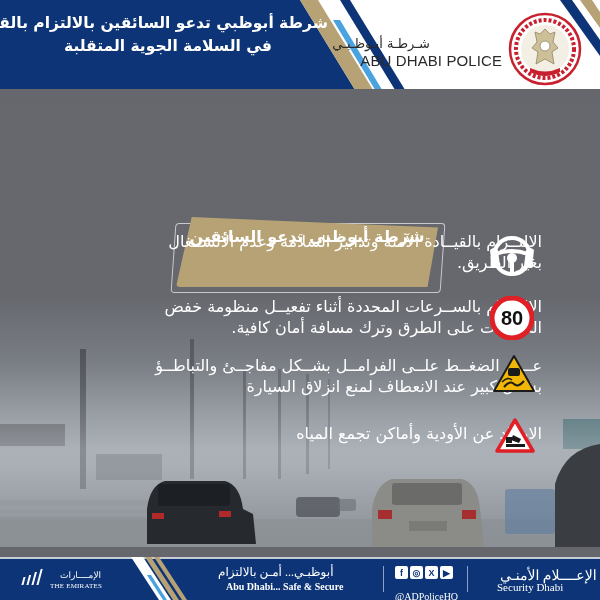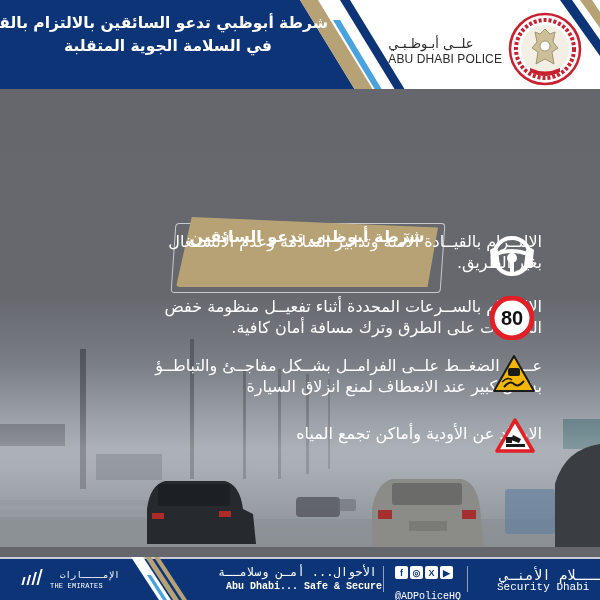--- a/index.html
+++ b/index.html
@@ -9,21 +9,21 @@
     
     .header { position: absolute; left: 0; top: 0; width: 600px; height: 98px; background: #ffffff; overflow: hidden; }
     .header-blue { position: absolute; left: 0; top: 0; width: 600px; height: 98px; background: #0d3476;
       clip-path: polygon(0 0, 300px 0, 360px 98px, 0 98px); }
     .header-stripes { position: absolute; left: 0; top: 0; width: 600px; height: 98px; }
     .header-title { position: absolute; left: 8px; top: 12px; width: 320px; color: #ffffff; text-align: center;
       direction: rtl; font-weight: bold; font-size: 15.5px; line-height: 23px; }
     .header-title div { white-space: nowrap; }
     .brand { position: absolute; right: 98px; top: 36px; text-align: left; }
     .brand-ar { direction: rtl; color: #2a2a2a; font-size: 13px; line-height: 16px; text-align: left; }
-    .brand-en { color: #2a2a2a; font-size: 12px; font-family: "Liberation Sans", sans-serif; letter-spacing: 0.1px; }
+    .brand-en { color: #2a2a2a; font-size: 15px; font-family: "Liberation Sans", sans-serif; letter-spacing: 0.1px; margin-left: 28px; }
     .emblem { position: absolute; right: 18px; top: 12px; width: 74px; height: 74px; }
     .header-bottom-line { position: absolute; left: 0; top: 96px; width: 600px; height: 3px; background: #d8dbe4; }
 
     
     .main { position: absolute; left: 0; top: 89px; width: 600px; height: 458px; overflow: hidden;
       background: linear-gradient(180deg, #65676d 0%, #66686e 45%, #7a7e85 60%, #9aa0a8 72%, #a7adb4 82%, #7f858c 100%); padding-left: 8px; }
     .scene { position: absolute; left: 0; top: 0; width: 600px; height: 458px; }
 
     
     .card-wrap { position: absolute; left: 168px; top: 122px; width: 285px; height: 85px; }
@@ -36,21 +36,21 @@
 
     
     .rules { position: absolute; left: 0; top: 228px; width: 600px; }
     .rule { position: absolute; right: 58px; direction: rtl; color: #ffffff; font-size: 16px; line-height: 21px; text-align: right; }
     .rule div { white-space: nowrap; }
     .icon { position: absolute; width: 48px; height: 48px; }
 
     
     .footer { position: absolute; left: 0; top: 557px; width: 600px; height: 43px; background: #0d3476; overflow: hidden; }
     .footer-topline { position: absolute; left: 0; top: 0; width: 600px; height: 2px; background: #c8ccd6; }
-    .footer-text { position: absolute; color: #ffffff; font-family: Liberation Mono, monospace; }
+    .footer-text { position: absolute; color: #ffffff; font-family: Liberation Serif, serif; }
     .emirates-ar { left: 60px; top: 13px; font-size: 9px; direction: rtl; }
     .emirates-en { left: 50px; top: 25px; font-size: 7px; letter-spacing: 0.2px; }
     .slogan-ar { left: 218px; top: 8px; font-size: 12px; direction: rtl; white-space: nowrap; }
     .slogan-en { left: 226px; top: 24px; font-size: 10px; font-weight: bold; white-space: nowrap; }
     .handle { left: 395px; top: 34px; font-size: 10px; white-space: nowrap; }
     .secmedia-ar { left: 500px; top: 10px; font-size: 14px; direction: rtl; white-space: nowrap; }
     .secmedia-en { left: 497px; top: 24px; font-size: 11px; white-space: nowrap; }
     .divider { position: absolute; top: 9px; width: 1px; height: 26px; background: #8fa0c4; }
     .social { position: absolute; left: 395px; top: 9px; display: flex; gap: 2px; }
     .social .s { width: 13px; height: 13px; background: #ffffff; border-radius: 2px; position: relative; display:flex; align-items:center; justify-content:center;
@@ -67,21 +67,21 @@
     <polygon points="333,20 340,20 387,98 380,98" fill="#4aa3df"></polygon>
     <polygon points="340,0 350,0 410,98 400,98" fill="#0d3476"></polygon>
     <polygon points="580,0 592,0 600,12 600,28" fill="#b6a275"></polygon>
     <polygon points="560,0 572,0 600,40 600,56" fill="#0d3476"></polygon>
   </svg>
   <div class="header-title">
     <div>شرطة أبوظبي تدعو السائقين بالالتزام بالقيادة الآمنة</div>
     <div>في السلامة الجوية المتقلبة</div>
   </div>
   <div class="brand">
-    <div class="brand-ar">علــى أبـوظـبـي</div>
+    <div class="brand-ar">شـرطـة أبـوظـبـي</div>
     <div class="brand-en">ABU DHABI POLICE</div>
   </div>
   <svg class="emblem" viewBox="0 0 74 74">
     <circle cx="37" cy="37" r="35" fill="#ffffff" stroke="#c8202f" stroke-width="2.5"></circle>
     <circle cx="37" cy="37" r="29" fill="none" stroke="#c8202f" stroke-width="4" stroke-dasharray="3 2"></circle>
     <circle cx="37" cy="37" r="24" fill="#f4efe4"></circle>
     <path d="M37 17 L42 22 L47 20 L45 30 L50 36 L44 40 L46 52 L37 47 L28 52 L30 40 L24 36 L29 30 L27 20 L32 22 Z" fill="#cdbf98" stroke="#8f8463" stroke-width="0.8"></path>
     <circle cx="37" cy="34" r="5" fill="#ffffff" stroke="#8f8463" stroke-width="0.8"></circle>
     <path d="M22 60 Q37 68 52 60 L52 56 Q37 63 22 56 Z" fill="#c8202f"></path>
   </svg>
@@ -203,21 +203,21 @@
   <div class="footer-text emirates-ar">الإمــــارات</div>
   <div class="footer-text emirates-en">THE EMIRATES</div>
 
   <svg style="position:absolute; left:125px; top:0; width:70px; height:43px;" viewBox="0 0 70 43">
     <polygon points="6,0 18,0 46,43 34,43" fill="#ffffff"></polygon>
     <polygon points="20,0 26,0 54,43 48,43" fill="#b6a275"></polygon>
     <polygon points="29,0 34,0 62,43 57,43" fill="#b6a275"></polygon>
     <polygon points="22,18 26,18 42,43 38,43" fill="#4aa3df"></polygon>
   </svg>
 
-  <div class="footer-text slogan-ar">الأحوال... أمـن وسلامــة</div>
+  <div class="footer-text slogan-ar">أبوظبـي... أمـن بالالتزام</div>
   <div class="footer-text slogan-en">Abu Dhabi... Safe &amp; Secure</div>
 
   <div class="divider" style="left:383px;"></div>
 
   <div class="social">
     <span class="s">f</span>
     <span class="s">◎</span>
     <span class="s">X</span>
     <span class="s">▶</span>
   </div>

